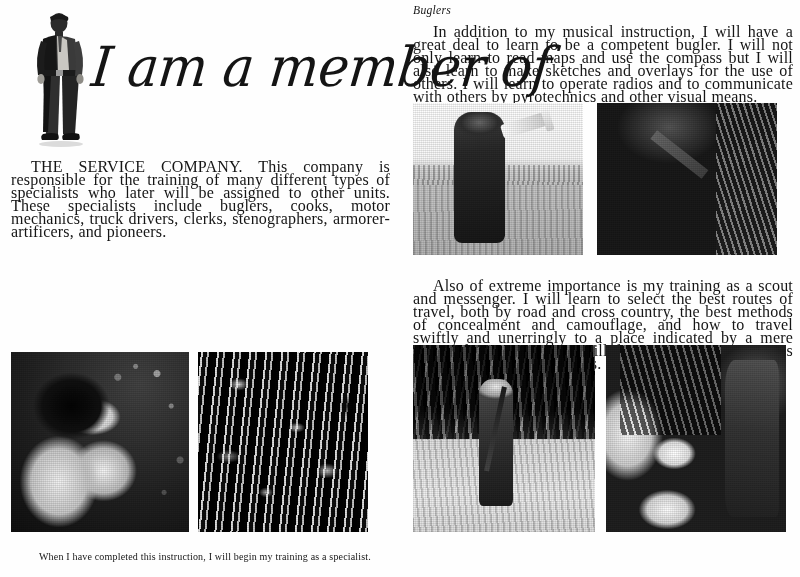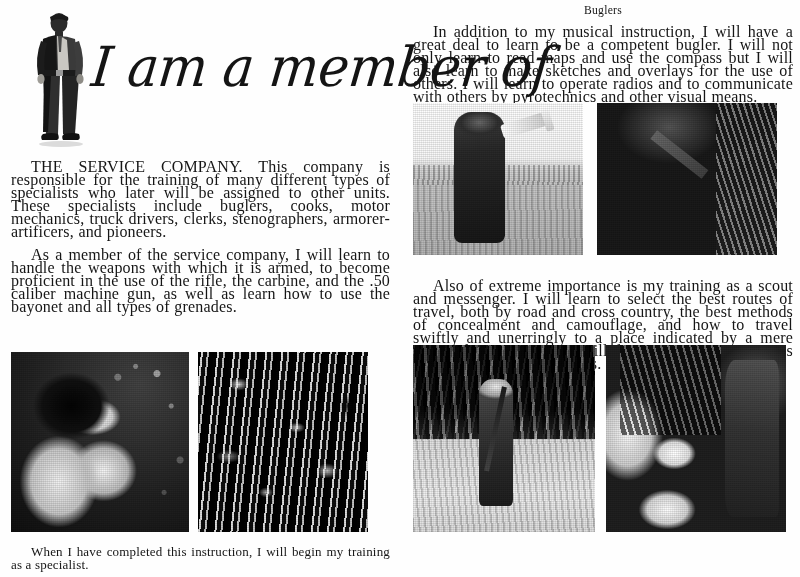--- a/index.html
+++ b/index.html
@@ -70,36 +70,37 @@
     text-align: justify;
     text-indent: 20px;
     letter-spacing: 0.18px;
     word-spacing: 0.4px;
     color: #151515;
   }
   .smallcaps-lead { letter-spacing: 0.6px; }
 
   .section-head {
     font-size: 11.6px;
-    text-align: center;
+    font-style: italic;
+    text-align: left;
     margin: 4px 0 8px 0;
     letter-spacing: 0.3px;
     color: #141414;
   }
 
   .caption-block {
     position: absolute;
     left: 11px;
     right: 10px;
     bottom: 6px;
   }
   .col-right .caption-block { left: 10px; right: 7px; }
   p.caption {
-    margin: 0;
-    font-size: 13px;
+    margin: 8px;
+    font-size: 10px;
     line-height: 13.1px;
     text-align: justify;
     text-indent: 20px;
     letter-spacing: 0.18px;
     color: #151515;
   }
 
   
   .photo-row {
     position: absolute;
@@ -335,21 +336,20 @@
 
           <ellipse cx="38" cy="134" rx="22" ry="3" fill="#bdbdbd" opacity=".55"></ellipse>
         </g>
       </svg>
 
       <div class="headline-script">I am a member of</div>
     </div>
 
     <p class="body-par smallcaps-lead">THE SERVICE COMPANY. This company is responsible for the training of many different types of specialists who later will be assigned to other units. These specialists include buglers, cooks, motor mechanics, truck drivers, clerks, stenographers, armorer-artificers, and pioneers.</p>
 
-    <p class="body-par">As a member of the service company, I will learn to handle the weapons with which it is armed, to become proficient in the use of the rifle, the carbine, and the .50 caliber machine gun, as well as learn how to use the bayonet and all types of grenades.</p>
 
 
     <div class="photo-row" style="left:11px; top:352px;">
       <div class="photo ph-compass" style="width:178px; height:180px;">
         <div class="leaf ph-inner"></div>
       </div>
       <div class="photo ph-foliage" style="width:170px; height:180px; margin-left:9px;">
         <div class="leaf ph-inner"></div>
       </div>
     </div>

